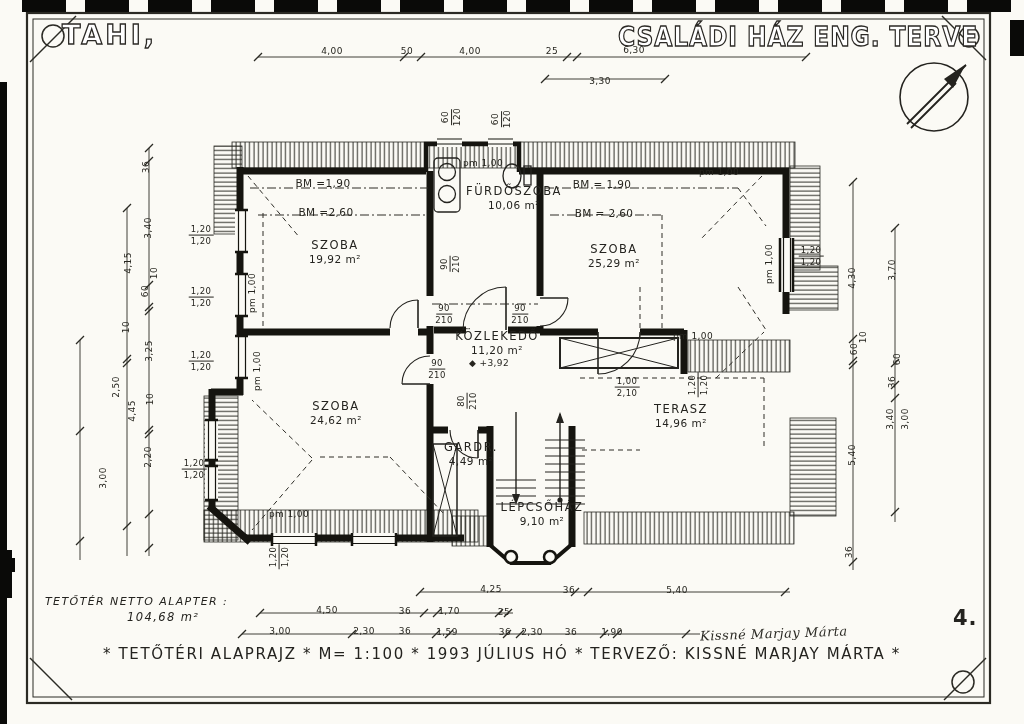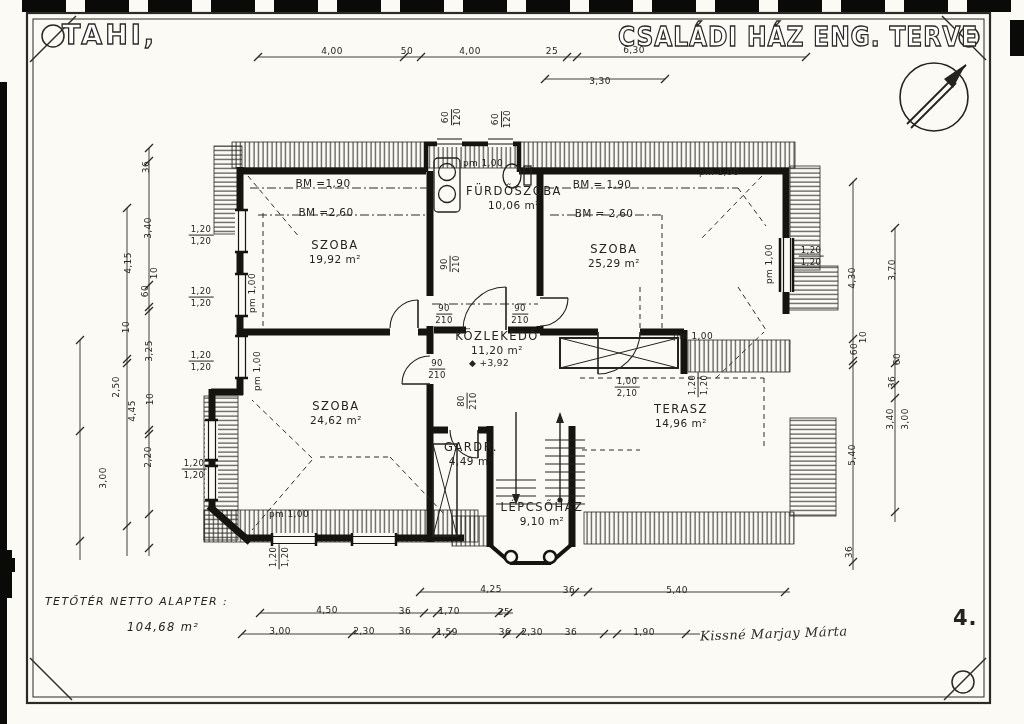--- a/index.html
+++ b/index.html
@@ -18,21 +18,21 @@
   .room .ra{font-size:10.5px;letter-spacing:.5px;margin-top:1px;}
   
   .dim{position:absolute;transform:translate(-50%,-50%) rotate(var(--r,0deg));
        font-size:var(--fs,9px);letter-spacing:.4px;white-space:nowrap;line-height:1;
        color:#26251f;}
   .dim .fr{display:inline-flex;flex-direction:column;align-items:center;line-height:1.05;}
   .dim .fr .ft{border-bottom:1px solid #26251f;padding:0 2px 1px;}
   .dim .fr .fb{padding-top:1px;}
   
   .netarea{position:absolute;left:45px;top:595px;font-size:11px;letter-spacing:1.4px;font-style:italic;}
-  .netarea .v{display:block;margin-left:82px;margin-top:12px;font-size:11.5px;}
+  .netarea .v{display:block;margin-left:82px;margin-top:2px;font-size:11.5px;}
   .footer{position:absolute;left:40px;right:60px;top:645px;text-align:center;
           font-size:15px;letter-spacing:1.6px;white-space:nowrap;}
   .pagenum{position:absolute;left:953px;top:606px;font-size:21px;font-weight:600;letter-spacing:1px;}
   .signature{position:absolute;left:700px;top:626px;font-size:13px;font-style:italic;
              transform:rotate(-2deg);letter-spacing:.5px;color:#2b2a24;
              font-family:"DejaVu Serif", serif;}
 </style>
 </head>
 <body>
 
@@ -305,21 +305,21 @@
       <span class="dim" style="left: 405px; top: 611px;">36</span>
       <span class="dim" style="left: 449px; top: 611px;">1,70</span>
       <span class="dim" style="left: 504px; top: 612px;">25</span>
       <span class="dim" style="left: 280px; top: 631px;">3,00</span>
       <span class="dim" style="left: 364px; top: 631px;">2,30</span>
       <span class="dim" style="left: 405px; top: 631px;">36</span>
       <span class="dim" style="left: 447px; top: 632px;">1,59</span>
       <span class="dim" style="left: 505px; top: 632px;">36</span>
       <span class="dim" style="left: 532px; top: 632px;">2,30</span>
       <span class="dim" style="left: 571px; top: 632px;">36</span>
-      <span class="dim" style="left: 612px; top: 632px; margin-left: 32px;">1,90</span>
+      <span class="dim" style="left: 612px; top: 632px;">1,90</span>
       <span class="dim" style="left: 483px; top: 163px;">pm  1,00</span>
       <span class="dim" style="left: 719px; top: 172px;">pm  1,00</span>
       <span class="dim" style="left: 252px; top: 293px; --r: -90deg;">pm  1,00</span>
       <span class="dim" style="left: 257px; top: 371px; --r: -90deg;">pm  1,00</span>
       <span class="dim" style="left: 289px; top: 514px;">pm  1,00</span>
       <span class="dim" style="left: 693px; top: 336px;">pm  1,00</span>
       <span class="dim" style="left: 769px; top: 264px; --r: -90deg;">pm  1,00</span>
       <span class="dim" style="left: 201px; top: 235px; --fs: 8.5px;"><span class="fr">
           <span class="ft">1,20</span>
           <span class="fb">1,20</span>
@@ -372,18 +372,19 @@
           <span class="ft">1,00</span>
           <span class="fb">2,10</span>
         </span></span>
     </div>
 
 <div class="netarea">
   <span>TETŐTÉR NETTO ALAPTER :</span>
   <span class="v">104,68 m²</span>
 </div>
 
+<div class="footer">* TETŐTÉRI ALAPRAJZ *  M= 1:100 *  1993 JÚLIUS HÓ *  TERVEZŐ: KISSNÉ MARJAY MÁRTA *</div>
 
 <div class="signature">Kissné Marjay Márta</div>
 
 <div class="pagenum">4.</div>
 
 </div>
 
 </body></html>

